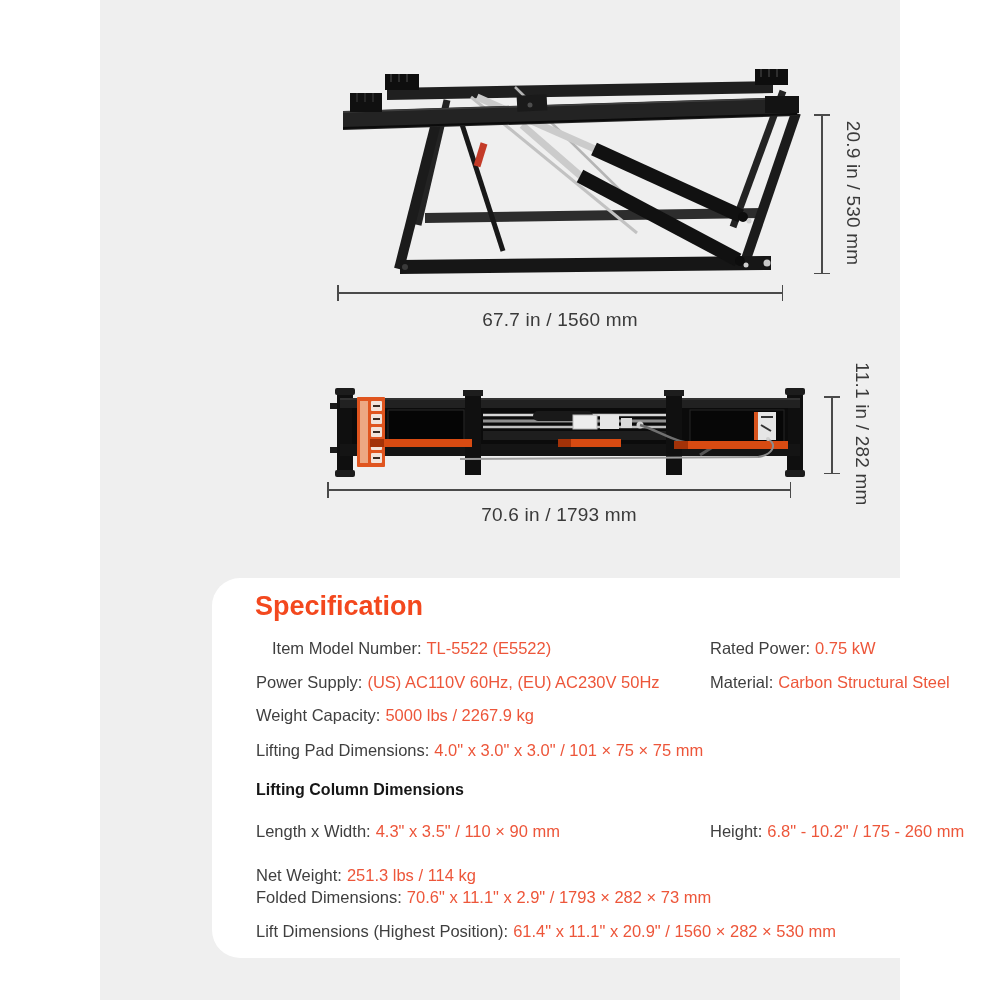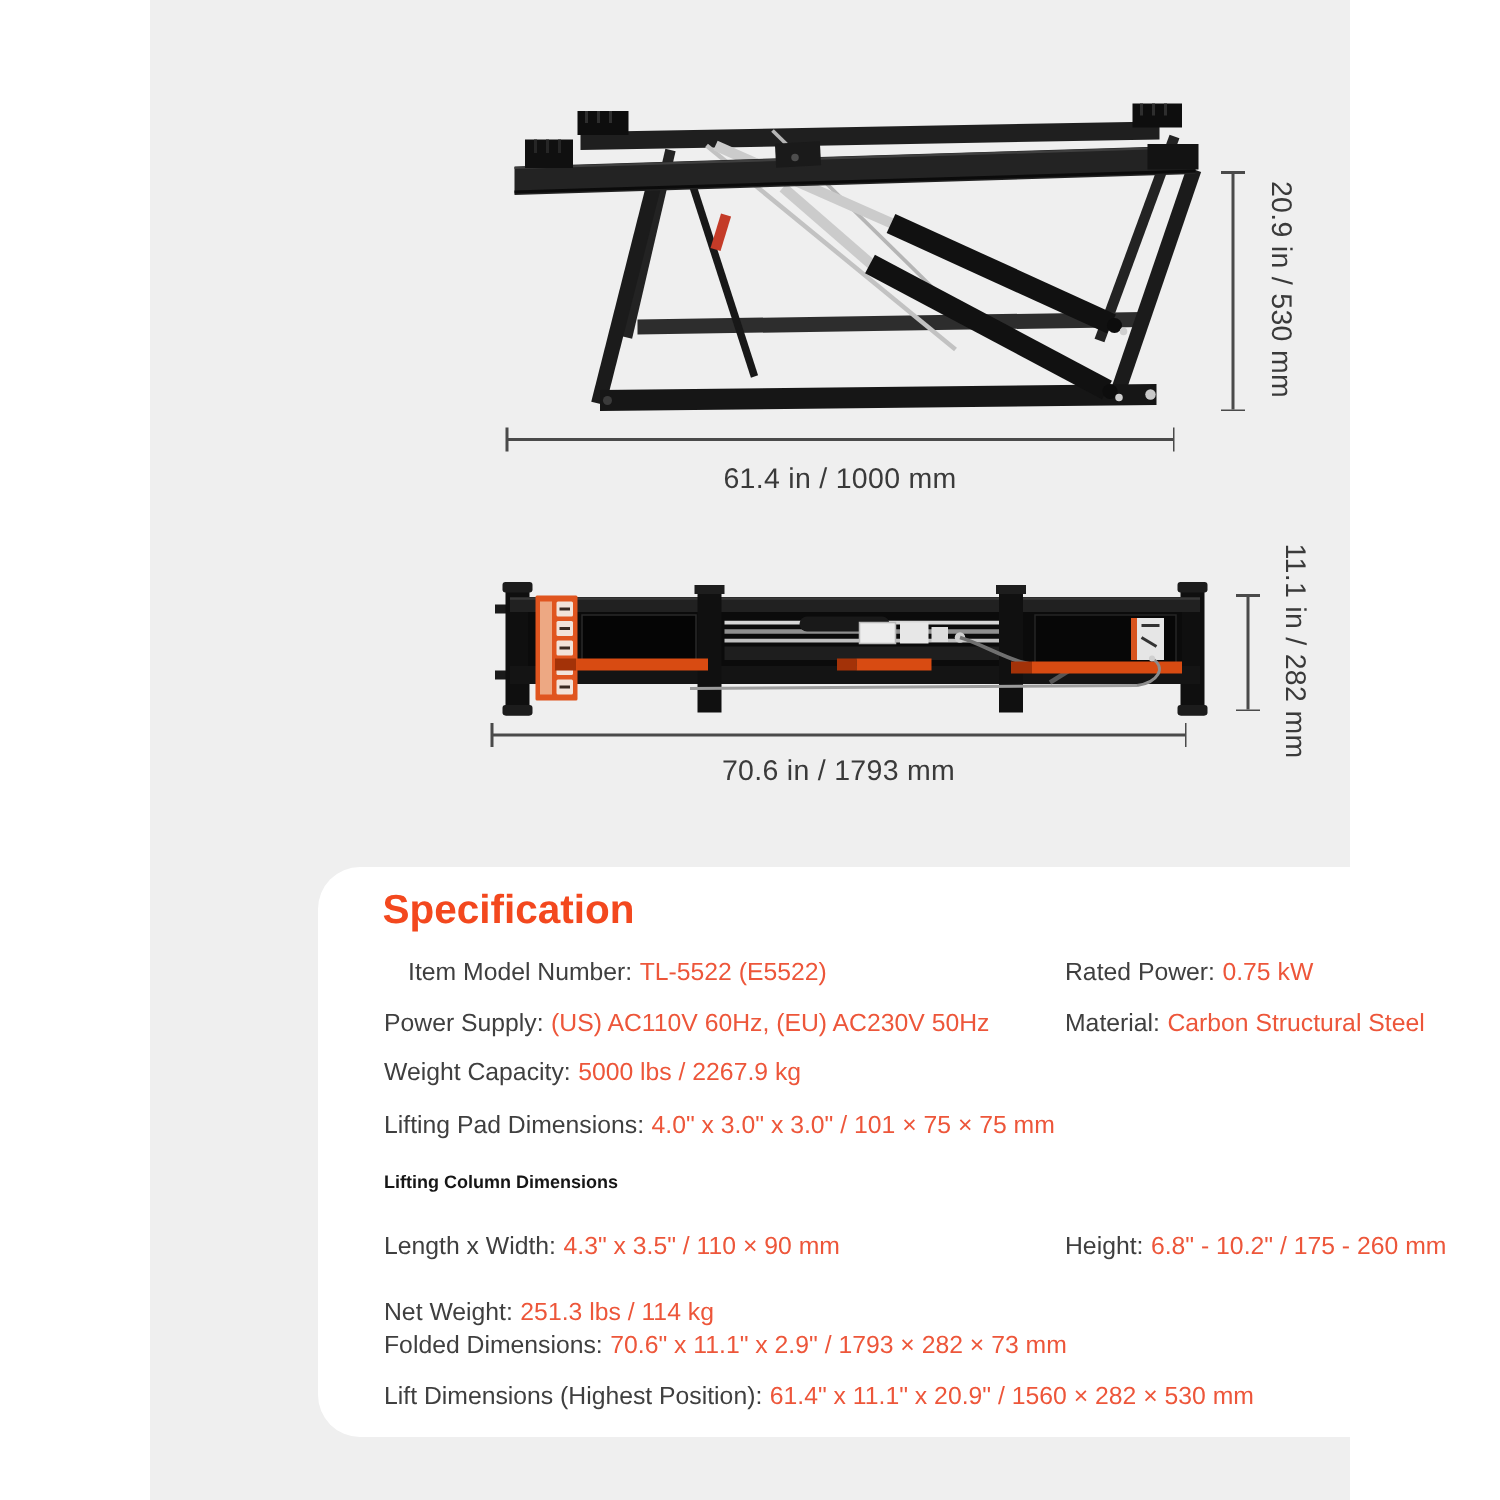--- a/index.html
+++ b/index.html
@@ -15,21 +15,21 @@
   .dim-h::before,.dim-h::after{content:"";position:absolute;top:-7.5px;height:16px;width:1.5px;background:var(--dim-line,#4a4a4a);}
   .dim-h::before{left:-1px;} .dim-h::after{right:-1px;}
   .dim-label{position:absolute;font-size:19px;color:var(--dim-text,#3a3a3a);white-space:nowrap;transform:translate(-50%,-50%);letter-spacing:.2px;}
   .dim-label.v{transform:translate(-50%,-50%) rotate(90deg);}
   
   .spec-card{position:absolute;left:112px;top:578px;width:776px;height:380px;background:var(--card-bg,#fff);border-radius:28px;}
   .spec-title{position:absolute;left:43px;top:12px;margin:0;font-size:27px;line-height:32px;font-weight:bold;color:var(--heading-orange,#f3481e);}
   .spec-row{position:absolute;font-size:16.5px;line-height:21px;white-space:nowrap;}
   .spec-row .lbl{color:var(--label-gray,#3f3f3f);margin-right:5px;}
   .spec-row .val{color:var(--value-orange,#ed563a);}
-  .spec-sub{position:absolute;left:44px;font-size:12px;font-weight:bold;color:#161616;white-space:nowrap;}
+  .spec-sub{position:absolute;left:44px;font-size:16px;font-weight:bold;color:#161616;white-space:nowrap;}
 </style>
 </head>
 <body>
 
 <div class="stage">
   <div class="panel">
 
     <div class="fig" style="left:225px;top:55px;width:495px;height:240px;">
       <svg width="495" height="240" viewBox="0 0 495 240">
         <g>
@@ -82,21 +82,21 @@
           <line x1="48" y1="38" x2="48" y2="47" stroke="#262626" stroke-width="2"></line>
           <rect x="440" y="41" width="34" height="17" fill="#131313"></rect>
           <circle cx="205" cy="50" r="2.5" fill="#4d4d4d"></circle>
         </g>
       </svg>
     </div>
 
     <div class="dim-v" style="left:721px;top:115px;height:158px;"></div>
     <div class="dim-label v" style="left:753px;top:193px;">20.9 in / 530 mm</div>
     <div class="dim-h" style="left:238px;top:292px;width:444px;"></div>
-    <div class="dim-label" style="left:460px;top:320px;">61.4 in / 1000 mm</div>
+    <div class="dim-label" style="left:460px;top:320px;">67.7 in / 1560 mm</div>
 
     <div class="fig" style="left:230px;top:385px;width:480px;height:95px;">
       <svg width="480" height="95" viewBox="0 0 480 95">
         <g>
           <rect x="0" y="18" width="10" height="6" fill="#1a1a1a"></rect>
           <rect x="0" y="62" width="10" height="6" fill="#1a1a1a"></rect>
           <rect x="7" y="4" width="16" height="88" fill="#0f0f0f"></rect>
           <rect x="5" y="3" width="20" height="7" rx="2" fill="#1c1c1c"></rect>
           <rect x="5" y="85" width="20" height="7" rx="2" fill="#1c1c1c"></rect>
           <rect x="457" y="4" width="16" height="88" fill="#0f0f0f"></rect>

